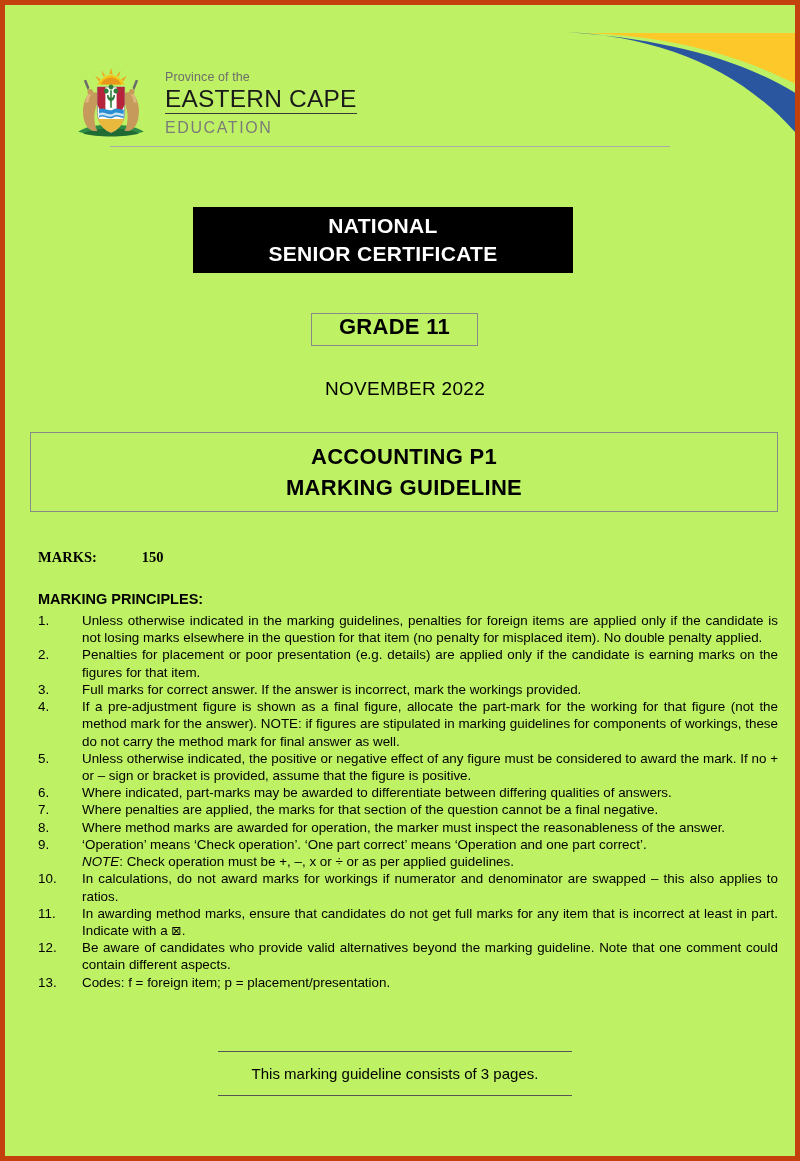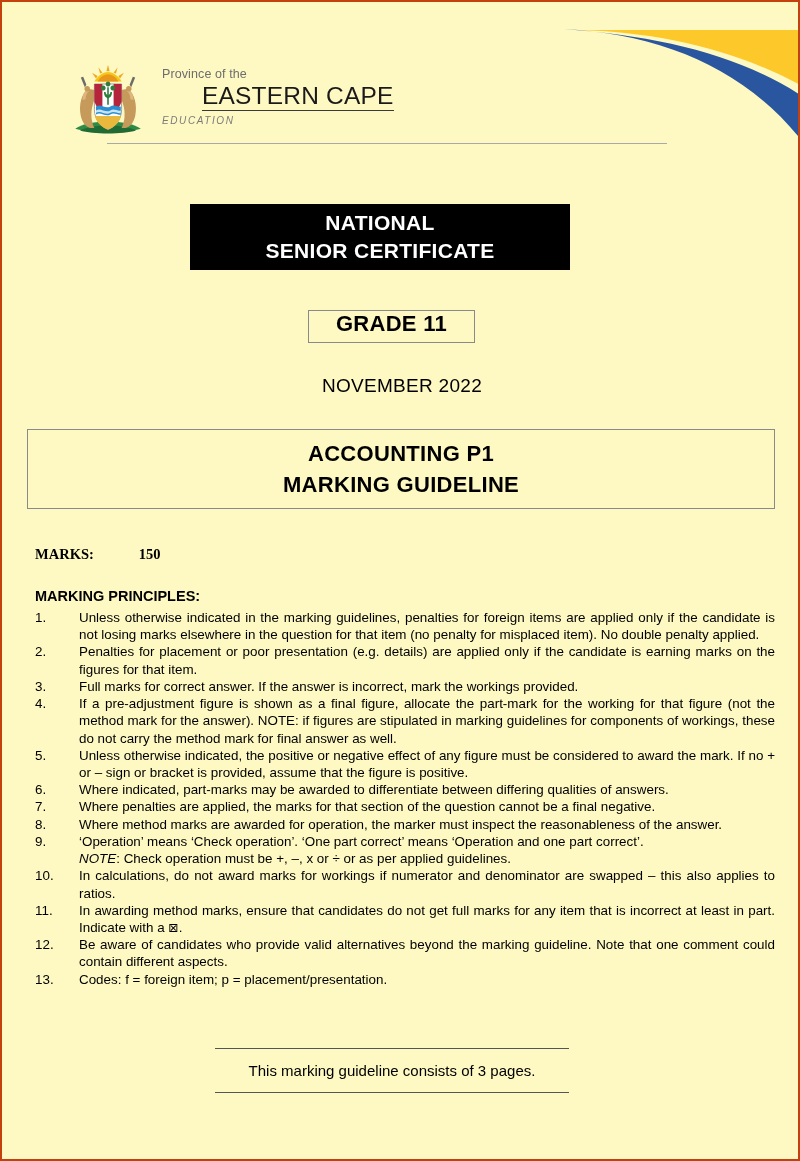--- a/index.html
+++ b/index.html
@@ -9,22 +9,22 @@
   }
   body {
     font-family: "Liberation Sans", sans-serif;
     color: #000000;
   }
   .page {
     position: relative;
     width: 800px;
     height: 1161px;
     box-sizing: border-box;
-    background: #fef9c3;
-    border: 2px solid #c2410c;
+    background: #bef264;
+    border: 5px solid #c2410c;
     overflow: hidden;
   }
 
   
   .header {
     position: absolute;
     left: 0;
     top: 0;
     width: 800px;
     height: 152px;
@@ -52,29 +52,27 @@
     letter-spacing: 0.1px;
   }
   .logo-main {
     font-size: 24.5px;
     color: #1a1a1a;
     line-height: 1.12;
     letter-spacing: 0.2px;
     padding-bottom: 1px;
     border-bottom: 1.6px solid #3a3a3a;
     display: inline-block;
-    margin-left: 40px;
   }
   .logo-sub {
-    font-size: 10px;
+    font-size: 16px;
     color: #7b7b7b;
     letter-spacing: 1.6px;
     line-height: 1.5;
     padding-top: 2px;
-    font-style: italic;
   }
   .header-rule {
     position: absolute;
     left: 105px;
     top: 141px;
     width: 560px;
     height: 0;
     border-top: 1.4px solid #a9a9a9;
   }
   .swoosh {

